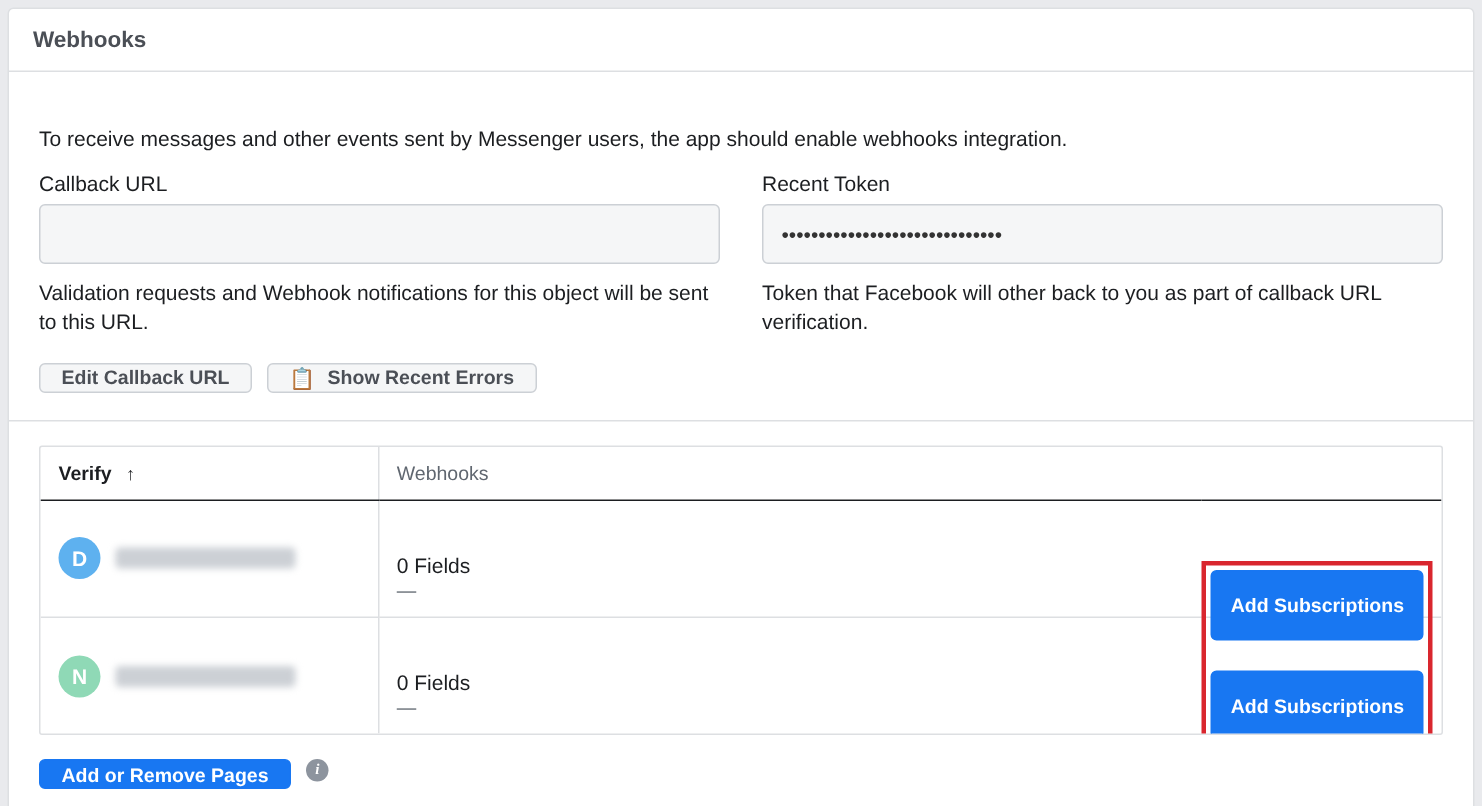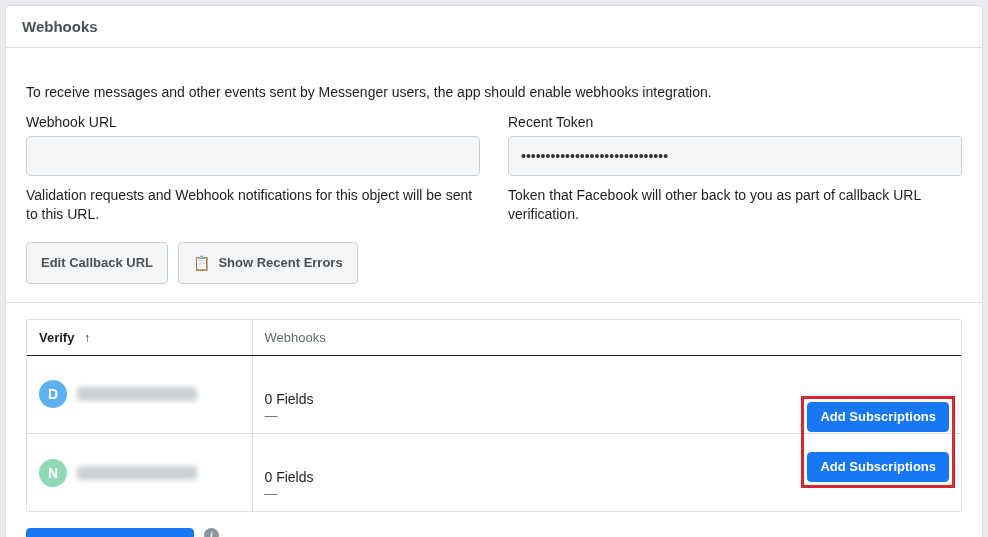--- a/index.html
+++ b/index.html
@@ -60,40 +60,40 @@
     font-size: 14px;
     color: #1c1e21;
     line-height: 1.35;
   }
   .btn-row {
     margin-top: 18px;
     display: flex;
     gap: 10px;
   }
   .btn {
-    height: 42px;
+    height: 20px;
     border: 1px solid #ccd0d5;
     background: #f5f6f7;
     border-radius: 4px;
     padding: 0 14px;
     font-size: 13px;
     font-weight: 600;
     color: #4b4f56;
     cursor: pointer;
     display: inline-flex;
     align-items: center;
     gap: 8px;
   }
   .btn-primary {
     background: #1877f2;
     border-color: #1877f2;
     color: #fff;
   }
   .btn-primary-sm {
-    height: 30px;
+    height: 47px;
     padding: 0 12px;
     font-size: 13px;
   }
   .section-border {
     border-top: 1px solid #dddfe2;
     padding: 16px 20px;
   }
   .pages-table {
     border: 1px solid #dddfe2;
     border-radius: 2px;
@@ -210,21 +210,21 @@
 <div class="card">
   <div class="card-header">
     <span>Webhooks</span>
   </div>
 
   <div class="card-body">
     <div class="intro">To receive messages and other events sent by Messenger users, the app should enable webhooks integration.</div>
 
     <div class="form-row">
       <div class="form-col">
-        <label class="form-label">Webhook URL</label>
+        <label class="form-label">Callback URL</label>
         <input class="form-input" type="text" readonly="" value="" style="">
         <div class="form-help">Validation requests and Webhook notifications for this object will be sent to this URL.</div>
       </div>
       <div class="form-col">
         <label class="form-label">Recent Token</label>
         <input class="form-input" type="text" readonly="" value="••••••••••••••••••••••••••••••" style="">
         <div class="form-help">Token that Facebook will other back to you as part of callback URL verification.</div>
       </div>
     </div>
 

